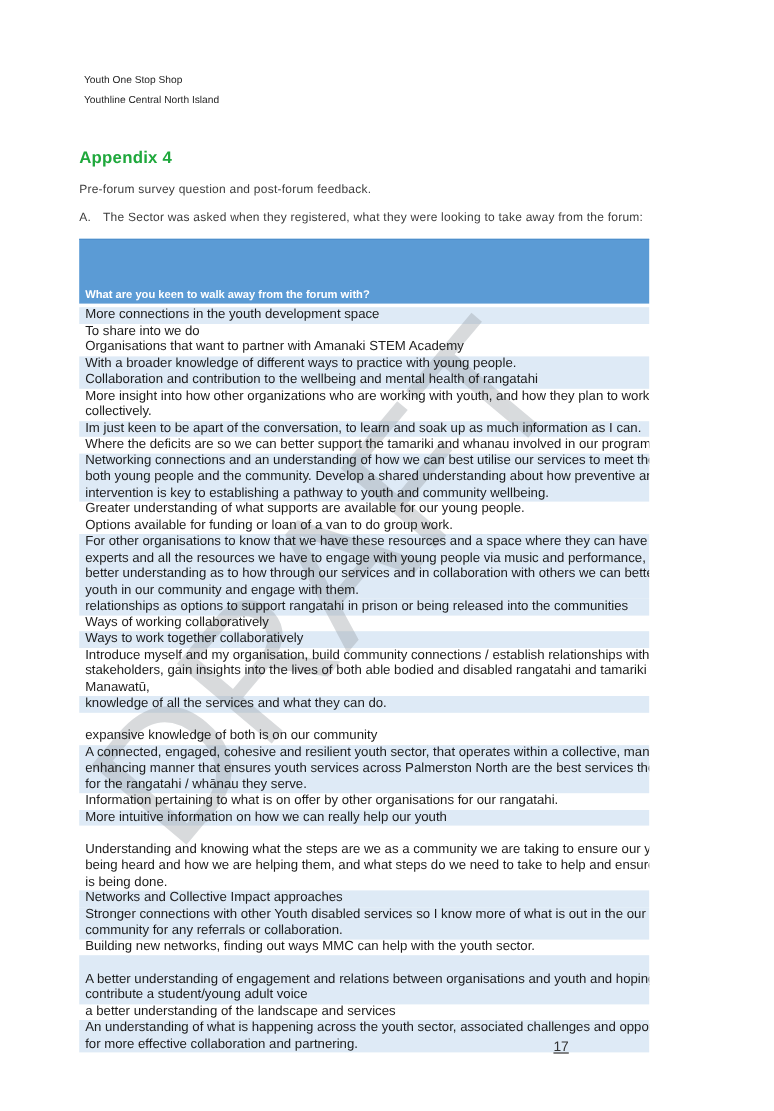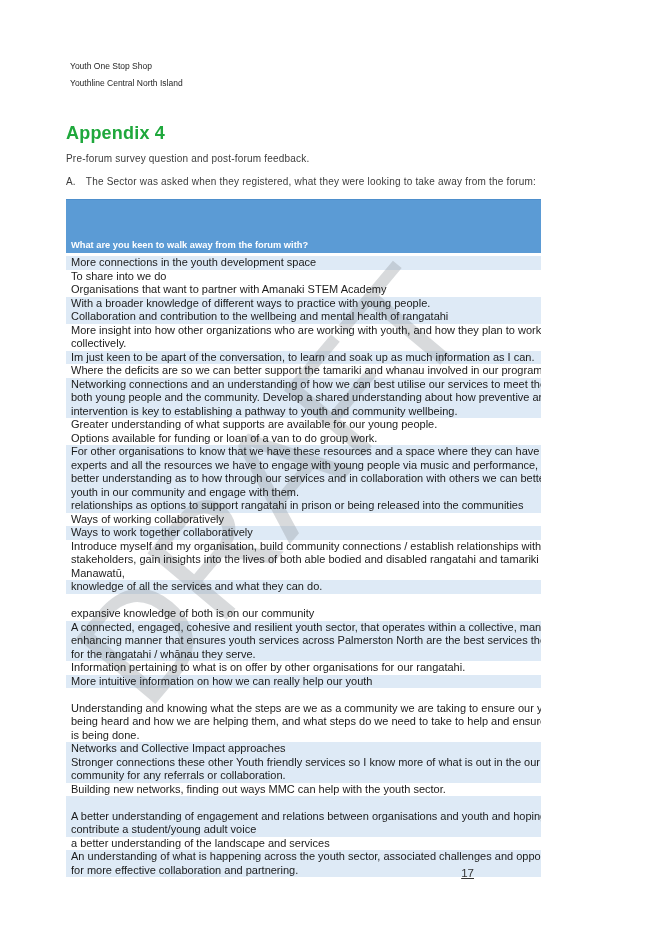--- a/index.html
+++ b/index.html
@@ -8,21 +8,21 @@
   .page {
     position:relative; width:541px; height:926px; background:#fff;
     overflow:hidden; color:#1b1b1b;border-radius:28px;
   }
   .doc-header {
     position:absolute; left:70px; top:58px;
     font-size:8.5px; line-height:17px; color:#1f1f1f;
   }
   .appendix-title {
     position:absolute; left:66px; top:123px;
-    font-size:18px; font-weight:bold; color:var(--heading-green,#1fa83c);
+    font-size:14px; font-weight:bold; color:var(--heading-green,#1fa83c);
     letter-spacing:0.2px;
     text-align:right;
   }
   .intro {
     position:absolute; left:66px; top:153px;
     font-size:10px; color:#3c3c3c; letter-spacing:0.2px;text-align:right;
   }
   .section-line {
     position:absolute; left:66px; top:176px;
     font-size:10px; color:#3c3c3c; letter-spacing:0.2px;
@@ -141,21 +141,21 @@
           <span class="cell-text">More intuitive information on how we can really help our youth</span>
         </div>
         <div class="row">
           <span class="cell-text">
 Understanding and knowing what the steps are we as a community we are taking to ensure our youth are being heard and how we are helping them, and what steps do we need to take to help and ensure all of this is being done.</span>
         </div>
         <div class="row shaded">
           <span class="cell-text">Networks and Collective Impact approaches</span>
         </div>
         <div class="row shaded">
-          <span class="cell-text">Stronger connections these other Youth friendly services so I know more of what is out in the our community for any referrals or collaboration.</span>
+          <span class="cell-text">Stronger connections with other Youth disabled services so I know more of what is out in the our community for any referrals or collaboration.</span>
         </div>
         <div class="row">
           <span class="cell-text">Building new networks, finding out ways MMC can help with the youth sector.</span>
         </div>
         <div class="row shaded">
           <span class="cell-text">
 A better understanding of engagement and relations between organisations and youth and hoping to contribute a student/young adult voice</span>
         </div>
         <div class="row">
           <span class="cell-text">a better understanding of the landscape and services</span>

